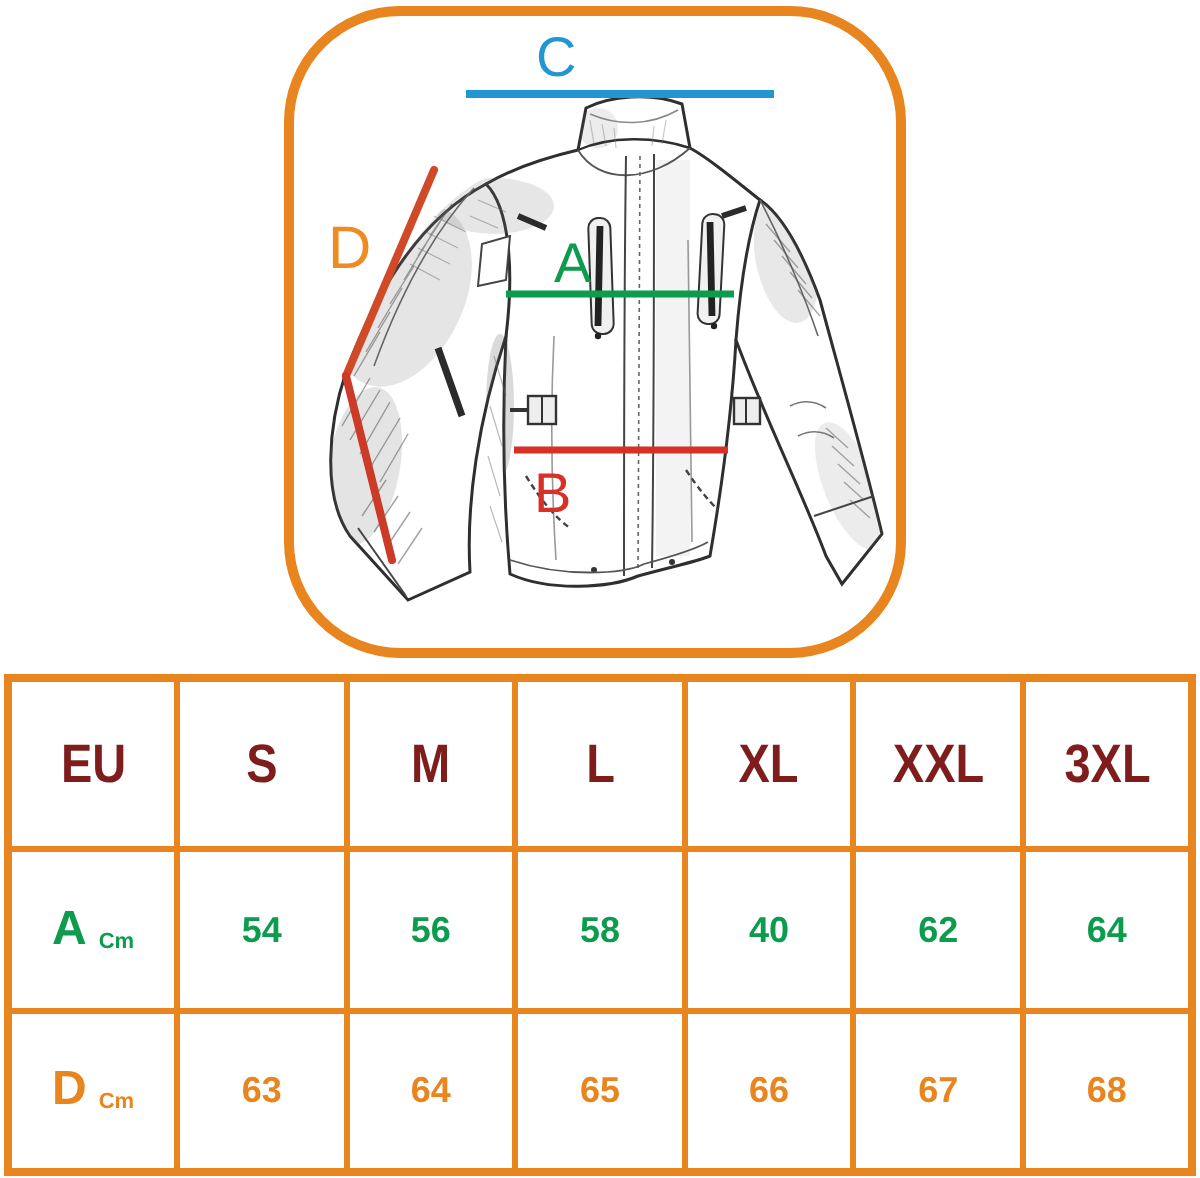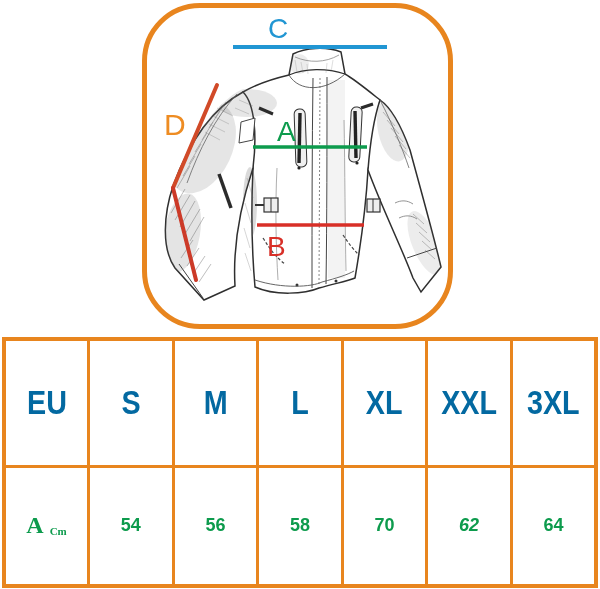--- a/index.html
+++ b/index.html
@@ -10,26 +10,26 @@
   .frame svg{position:absolute;left:0;top:0;}
   .diag-label{position:absolute;font-size:28px;line-height:1;}
   .lbl-c{left:121px;top:7px;}
   .lbl-a{left:130px;top:110px;}
   .lbl-b{left:120px;top:225px;}
   .lbl-d{left:17px;top:102px;font-size:30px;}
   table.size{position:absolute;left:2px;top:337px;width:596px;height:251px;
              border-collapse:collapse;table-layout:fixed;border:4px solid #E8851E;}
   table.size th, table.size td{border:3px solid #E8851E;text-align:center;vertical-align:middle;
              padding:0;font-weight:bold;}
-  table.size th{font-size:33px;color:#0369a1;}
+  table.size th{font-size:27px;color:#7f1d1d;}
   .hdr-txt{display:inline-block;transform:scaleX(0.87);transform-origin:center;}
   table.size td{font-size:18px;}
   tr.hdr{height:49px;}
   tr.data{height:46px;}
-  td.rowlabel{text-align:left;padding-left:12px;font-family:Liberation Serif, serif;}
+  td.rowlabel{text-align:left;padding-left:12px;}
   .rl-letter{font-size:24px;font-weight:bold;}
   .rl-unit{font-size:11px;font-weight:bold;margin-left:6px;position:relative;top:2px;}
 </style>
 </head>
 <body>
 
 <div class="stage">
   <div class="frame" style="border-color: rgb(232, 133, 30);">
     <svg width="301" height="316" viewBox="0 0 301 316">
       <defs>
@@ -204,19 +204,30 @@
       <th><span class="hdr-txt">XXL</span></th>
       <th><span class="hdr-txt">3XL</span></th>
     </tr>
     <tr class="data">
       <td class="rowlabel">
         <span class="rl-letter" style="color: rgb(13, 155, 77);">A</span><span class="rl-unit" style="color: rgb(13, 155, 77);">Cm</span>
       </td>
       <td style="color: rgb(13, 155, 77);">54</td>
       <td style="color: rgb(13, 155, 77);">56</td>
       <td style="color: rgb(13, 155, 77);">58</td>
-      <td style="color: rgb(13, 155, 77);">70</td>
-      <td style="color: rgb(13, 155, 77); font-style: italic;">62</td>
+      <td style="color: rgb(13, 155, 77);">40</td>
+      <td style="color: rgb(13, 155, 77);">62</td>
       <td style="color: rgb(13, 155, 77);">64</td>
+    </tr>
+    <tr class="data">
+      <td class="rowlabel">
+        <span class="rl-letter" style="color: rgb(232, 133, 30);">D</span><span class="rl-unit" style="color: rgb(232, 133, 30);">Cm</span>
+      </td>
+      <td style="color: rgb(232, 133, 30);">63</td>
+      <td style="color: rgb(232, 133, 30);">64</td>
+      <td style="color: rgb(232, 133, 30);">65</td>
+      <td style="color: rgb(232, 133, 30);">66</td>
+      <td style="color: rgb(232, 133, 30);">67</td>
+      <td style="color: rgb(232, 133, 30);">68</td>
     </tr>
   </tbody>
     </table>
 </div>
 
 </body></html>

